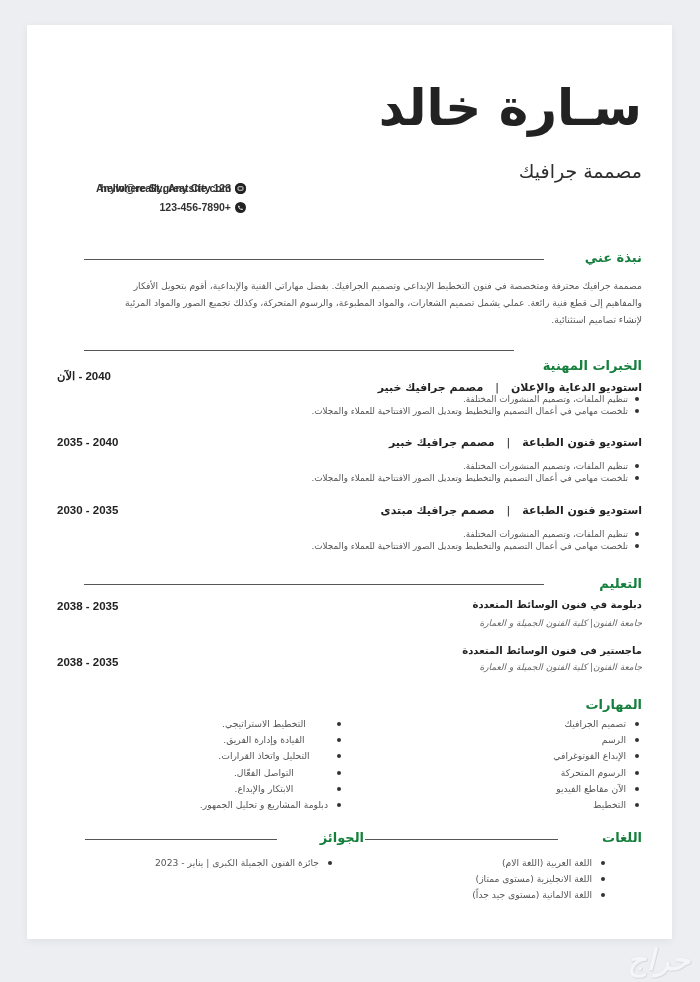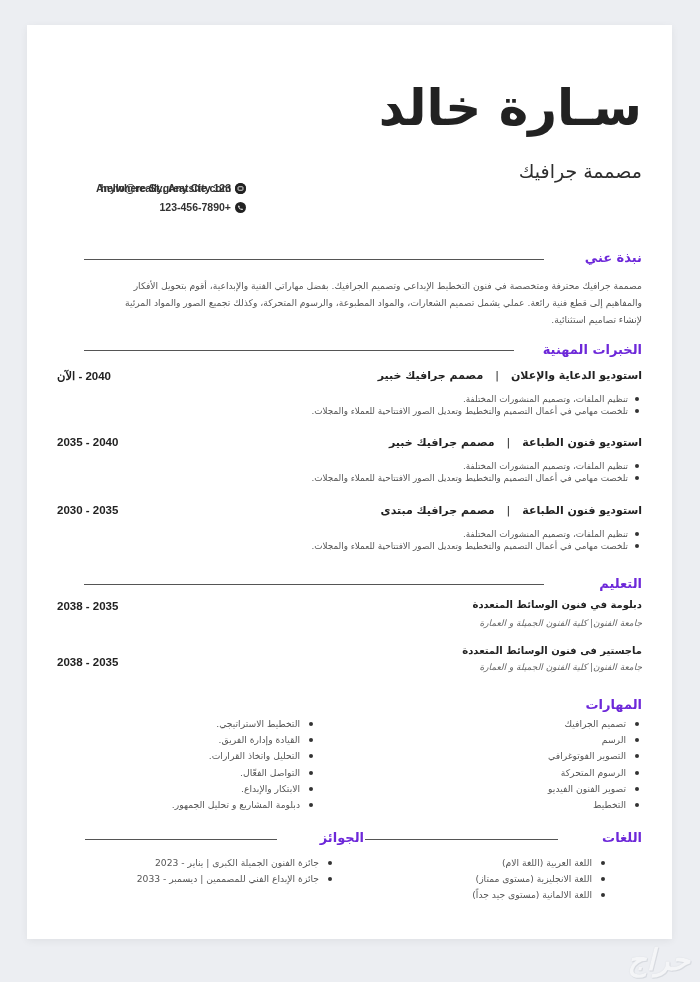--- a/index.html
+++ b/index.html
@@ -46,21 +46,21 @@
   .contact .ic {
     width: 11px; height: 11px; border-radius: 50%;
     background: #222; display: inline-flex; align-items: center; justify-content: center;
   }
   .contact .ic svg { width: 7px; height: 7px; }
 
   .section-head {
     right: 58px;
     font-weight: bold;
     font-size: 13px;
-    color: #6d28d9;
+    color: #15803d;
   }
   .section-line {
     height: 1px; background: #555;
   }
 
   .para {
     right: 58px; width: 530px;
     font-size: 9.2px;
     line-height: 17px;
     color: #555;
@@ -143,24 +143,24 @@
       <svg viewBox="0 0 10 10">
         <path d="M2.5 2c1 0 1.2 1.6 1.4 2-.4.4-.6.6-.3 1.2.6.9 1.1 1.3 1.9 1.7.5.2.8-.1 1.1-.4.5.1 2 .5 1.9 1.4C8 9 6.5 8.6 5.3 8 3.8 7.2 2.4 5.6 1.8 4.2 1.4 3.2 1.8 2 2.5 2z" fill="#fff"></path>
       </svg>
     </span>
 </div>
 
 <div class="abs section-head rtl" style="top:250px;">نبذة عني</div>
 <div class="abs section-line" style="left:84px; width:460px; top:259px;"></div>
 <div class="abs para rtl" style="top:277px;">مصممة جرافيك محترفة ومتخصصة في فنون التخطيط الإبداعي وتصميم الجرافيك. بفضل مهاراتي الفنية والإبداعية، أقوم بتحويل الأفكار والمفاهيم إلى قطع فنية رائعة. عملي يشمل تصميم الشعارات، والمواد المطبوعة، والرسوم المتحركة، وكذلك تجميع الصور والمواد المرئية لإنشاء تصاميم استثنائية.</div>
 
-<div class="abs section-head rtl" style="top:342px;">الخبرات المهنية</div>
+<div class="abs section-head rtl" style="top:358px;">الخبرات المهنية</div>
 <div class="abs section-line" style="left:84px; width:430px; top:350px;"></div>
 
-<div class="abs job-title rtl" style="top:369px;margin-left:9px;">
+<div class="abs job-title rtl" style="top:381px;margin-left:9px;">
   <span>استوديو الدعاية والإعلان</span><span class="sep">|</span><span>مصمم جرافيك خبير</span>
 </div>
 <div class="abs date" style="top:369px;">2040 - الآن</div>
 <ul class="abs bullets rtl" style="top:393px;">
   <li>تنظيم الملفات، وتصميم المنشورات المختلفة.</li>
   <li>تلخصت مهامي في أعمال التصميم والتخطيط وتعديل الصور الافتتاحية للعملاء والمجلات.</li>
 </ul>
 
 <div class="abs job-title rtl" style="top:436px;">
   <span>استوديو فنون الطباعة</span><span class="sep">|</span><span>مصمم جرافيك خبير</span>
@@ -188,42 +188,41 @@
 <div class="abs edu-sub rtl" style="top:618px;">جامعة الفنون| كلية الفنون الجميلة و العمارة</div>
 
 <div class="abs edu-title rtl" style="top:645px;">ماجستير فى فنون الوسائط المتعددة</div>
 <div class="abs date" style="top:656px;">2038 - 2035</div>
 <div class="abs edu-sub rtl" style="top:662px;">جامعة الفنون| كلية الفنون الجميلة و العمارة</div>
 
 <div class="abs section-head rtl" style="top:697px;">المهارات</div>
 <ul class="abs list rtl" style="right:58px; top:716px;">
   <li>تصميم الجرافيك</li>
   <li>الرسم</li>
-  <li>التصوير الفوتوغرافي</li>
+  <li>الإبداع الفوتوغرافي</li>
   <li>الرسوم المتحركة</li>
-  <li>تصوير الفنون الفيديو</li>
+  <li>الآن مقاطع الفيديو</li>
   <li>التخطيط</li>
 </ul>
-<ul class="abs list rtl" style="right:384px; top:716px;">
+<ul class="abs list rtl" style="right:356px; top:716px;text-align:center;">
   <li>التخطيط الاستراتيجي.</li>
   <li>القيادة وإدارة الفريق.</li>
   <li>التحليل واتخاذ القرارات.</li>
   <li>التواصل الفعّال.</li>
   <li>الابتكار والإبداع.</li>
   <li>دبلومة المشاريع و تحليل الجمهور.</li>
 </ul>
 
 <div class="abs section-head rtl" style="top:830px;margin-left:12px;">اللغات</div>
 <div class="abs section-line" style="left:365px; width:193px; top:839px;"></div>
 <ul class="abs list rtl" style="right:92px; top:855px;">
   <li>اللغة العربية  (اللغة الام)</li>
   <li>اللغة الانجليزية (مستوى ممتاز)</li>
   <li>اللغة الالمانية (مستوى جيد جداً)</li>
 </ul>
 
 <div class="abs section-head rtl" style="right:336px; top:830px;text-align:right;">الجوائز</div>
 <div class="abs section-line" style="left:85px; width:192px; top:839px;"></div>
 <ul class="abs list rtl" style="right:365px; top:855px;">
   <li>جائزة الفنون الجميلة الكبرى | يناير - 2023</li>
-  <li>جائزة الإبداع الفني للمصممين | ديسمبر - 2033</li>
 </ul>
 
 <div class="abs watermark rtl">حراج</div>
 
 </body></html>

